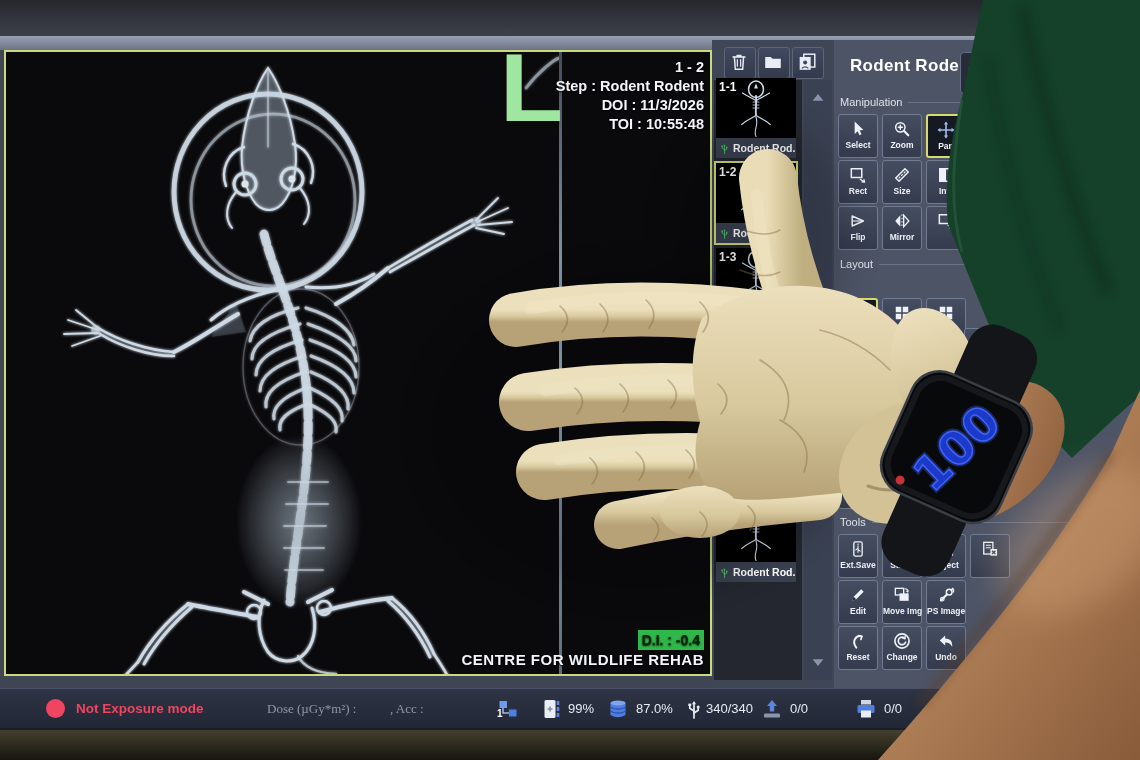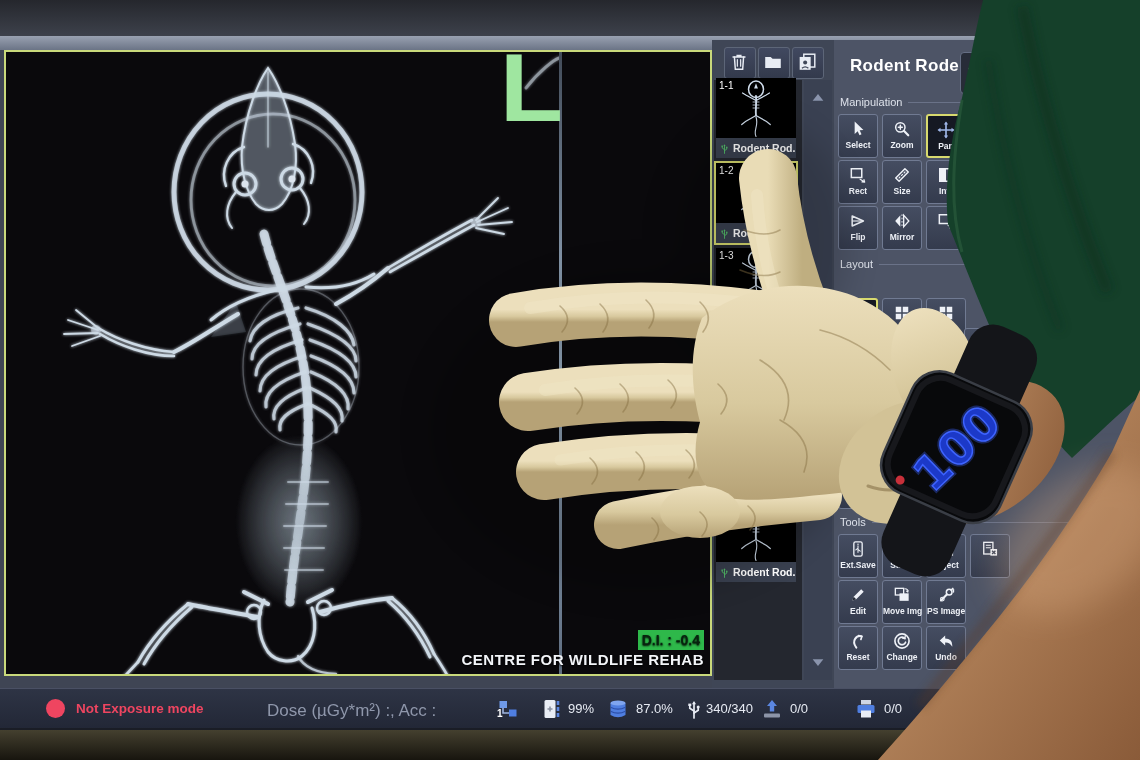--- a/index.html
+++ b/index.html
@@ -20,39 +20,39 @@
   #facility{font-size:15px;letter-spacing:.5px;}
   
   #thumbs{left:712px;top:40px;width:122px;height:648px;background:#3f4656;}
   .tbtn{position:absolute;width:30px;height:30px;background:linear-gradient(#414960,#333a4c);border:1px solid #5d6678;border-radius:3px;color:#e8ecf4;}
   .tbtn svg{width:22px;height:22px;margin:3px;}
   #tlist{left:2px;top:40px;width:88px;height:600px;background:#24272f;}
   #tscroll{left:92px;top:40px;width:28px;height:600px;background:#3a4152;color:#8a94ac;}
   #tscroll svg{width:22px;height:16px;position:absolute;left:3px;}
   .tile{position:absolute;left:4px;width:80px;height:80px;background:#000;}
   .tile.sel{outline:2px solid #d6d96e;}
-  .tile .tid{position:absolute;left:3px;top:2px;color:#fff;font-size:10px;font-weight:normal;}
+  .tile .tid{position:absolute;left:3px;top:2px;color:#fff;font-size:12px;font-weight:bold;}
   .tile .timg{position:absolute;left:0;top:0;width:80px;height:60px;color:#cfdceb;}
   .tile .tlabel{position:absolute;left:0;bottom:0;width:80px;height:20px;background:#3a4150;color:#fff;
       font-size:10.5px;font-weight:bold;display:flex;align-items:center;white-space:nowrap;overflow:hidden;}
   .tlabel svg{width:13px;height:13px;margin:0 2px 0 2px;color:#54c06a;flex:none;}
   
   #panel{left:834px;top:40px;width:306px;height:648px;background:#4d5466;}
   #ptitle{left:16px;top:16px;color:#fff;font-size:17px;font-weight:bold;letter-spacing:.3px;}
   #protate{left:126px;top:12px;width:40px;height:40px;background:#272c38;border:1px solid #656e84;border-radius:4px;color:#eef1f7;}
   #protate svg{width:30px;height:30px;margin:4px;}
   .sect{position:absolute;color:#dde1ea;font-size:11px;display:flex;align-items:center;width:290px;}
   .sect::after{content:"";flex:1;height:1px;background:#6a7288;margin-left:6px;}
   .pbtn{position:absolute;width:40px;height:44px;background:linear-gradient(#454d61,#343b4d);border:1px solid #707a92;border-radius:3px;color:#eef1f7;box-sizing:border-box;}
   .pbtn svg{display:block;width:20px;height:20px;margin:4px auto 0;}
   .pbtn .plab{display:block;text-align:center;font-size:8.5px;font-weight:bold;color:#eef1f7;margin-top:1px;white-space:nowrap;}
   .pbtn.sel{border:2px solid #d8da6e;background:#151923;}
   
   #statusbar{left:0;top:688px;width:1028px;height:40px;background:linear-gradient(180deg,#2e3445,#222736);border-top:1px solid #4a5064;border-bottom:2px solid #121521;}
-  #statusbar .lab{position:absolute;color:#8f97ab;font-size:17px;top:12px;}
+  #statusbar .lab{position:absolute;color:#8f97ab;font-size:13px;top:12px;font-family:Liberation Serif, serif;}
   #statusbar .val{position:absolute;color:#e6eaf2;font-size:13px;top:12px;}
   #mode-dot{left:46px;top:10px;width:19px;height:19px;border-radius:50%;background:#ef4560;}
   #mode-text{left:76px;top:12px;color:#ef4560;font-size:13.5px;font-weight:bold;position:absolute;}
   .sicon{position:absolute;width:24px;height:24px;top:8px;color:#e8ecf4;}
   #net-count{left:497px;top:19px;color:#fff;font-size:10px;font-weight:bold;position:absolute;}
   
   #photo{left:0;top:0;width:1140px;height:760px;pointer-events:none;}
   svg text{font-family:"DejaVu Sans",sans-serif;}
 </style>
 </head>
@@ -294,20 +294,26 @@
         <path d="M386 546 C406 562 420 584 428 602 M382 549 C402 566 416 588 424 605" stroke-width="3"></path>
         <path d="M428 602 C436 614 442 624 446 632" stroke-width="2.6"></path>
         <path d="M446 632 L462 648 M445 633 L452 654 M443 634 L438 658 M441 633 L424 656 M439 631 L412 650" stroke-width="2"></path>
 
         <path d="M292 604 C298 616 312 621 330 622" stroke-width="2.4" opacity=".8"></path>
         <path d="M520 36 C534 18 548 8 553 6" stroke-width="3" opacity=".5"></path>
       </g>
     </svg>
     <div class="abs" id="divider"></div>
     <div class="abs" id="marker-L">L</div>
+    <div class="abs" id="ov-top">
+      <div>1 - 2</div>
+      <div>Step : Rodent Rodent</div>
+      <div>DOI : 11/3/2026</div>
+      <div>TOI : 10:55:48</div>
+    </div>
     <div class="abs" id="ov-bot">
       <div><span id="di-badge">D.I. : -0.4</span></div>
       <div id="facility">CENTRE FOR WILDLIFE REHAB</div>
     </div>
   </div>
 
   <div class="abs" id="thumbs">
     <div class="tbtn" style="left:12px;top:7px"><svg>
           <use href="#i-trash"></use>
         </svg></div>

